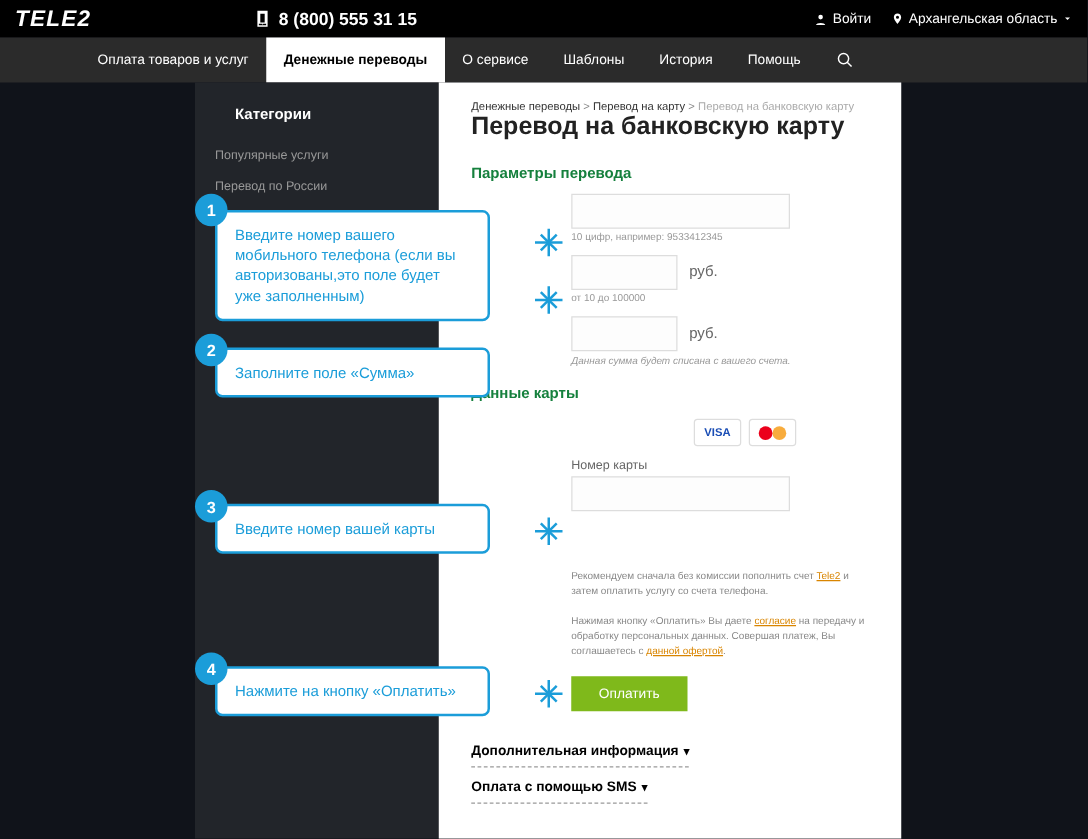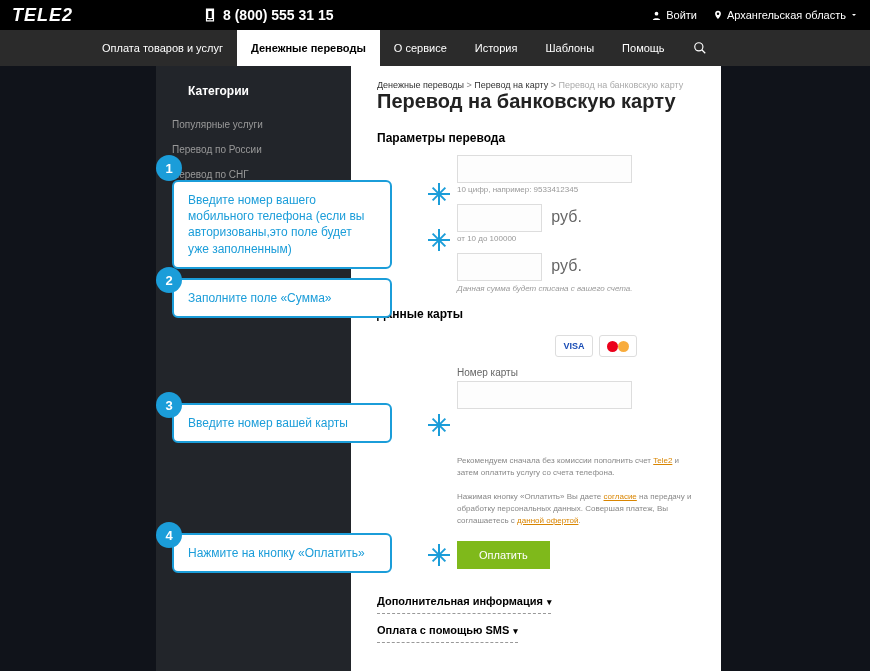--- a/index.html
+++ b/index.html
@@ -2,38 +2,38 @@
 <html><head>
 <meta charset="utf-8">
 <style>
 *{box-sizing:border-box;margin:0;padding:0}
 body{font-family:Arial,sans-serif;background:#10131a;width:870px;height:671px;overflow:hidden;position:relative;font-size:12px}
 .topbar{background:#000;height:30px;display:flex;align-items:center;padding:0 12px;color:#fff}
 .logo{font-weight:bold;font-size:18px;color:#fff;letter-spacing:1px;font-style:italic}
 .phone{margin-left:130px;font-size:14px;font-weight:bold;display:flex;align-items:center;gap:6px}
 .topright{margin-left:auto;display:flex;gap:16px;font-size:11px;align-items:flex-end}
 .topright span{display:flex;align-items:center;gap:4px;cursor:pointer}
-.navbar{background:#2b2b2b;height:36px;display:flex;align-items:stretch;padding-left:88px}
+.navbar{background:#2b2b2b;height:36px;display:flex;align-items:stretch;padding-left:64px}
 .navbar .tab{color:#fff;font-size:11px;padding:0 14px;display:flex;align-items:center;cursor:pointer;white-space:nowrap}
 .navbar .tab.active{background:#fff;color:#000;font-weight:bold}
 .navbar .search{display:flex;align-items:center;padding:0 14px;color:#fff;cursor:pointer}
 .page{display:flex;height:605px}
 .sidebar{width:195px;background:#22252a;color:#ccc;padding-top:14px;margin-left:156px}
 .sidebar h3{color:#fff;font-size:12px;padding:4px 32px 14px;font-weight:bold}
 .sidebar .item{padding:7px 16px;font-size:10px;color:#999;cursor:pointer}
 .main{flex:1;background:#fff;padding:14px 26px;max-width:370px;position:relative;overflow:hidden}
 .breadcrumb{font-size:9px;color:#888;margin-bottom:0}
 .breadcrumb span{color:#333}
 .h1{font-size:20px;font-weight:bold;color:#222;margin-bottom:18px}
-.h2{font-size:12px;font-weight:bold;color:#000000;margin:14px 0 10px}
+.h2{font-size:12px;font-weight:bold;color:#15803d;margin:14px 0 10px}
 .field{margin-bottom:10px}
 .field label{display:block;font-size:10px;color:#666;margin-bottom:3px}
 .field input{border:1px solid #ddd;background:#fdfdfd;padding:7px 8px;width:175px;font-size:11px}
 .field input.small{width:85px}
-.field .unit{font-size:16px;color:#666;margin-left:6px}
+.field .unit{font-size:12px;color:#666;margin-left:6px}
 .hint{font-size:8px;color:#999;margin-top:2px}
 .note{font-size:8px;color:#999;font-style:italic;margin-top:3px}
 .cardicons{display:flex;gap:6px;justify-content:flex-end;margin:14px 0 10px}
 .cardicon{width:38px;height:22px;border:1px solid #ddd;border-radius:3px;display:flex;align-items:center;justify-content:center;font-size:9px;font-weight:bold}
 .visa{color:#1a4db5}
 .mc{position:relative}
 .mc::before,.mc::after{content:"";width:11px;height:11px;border-radius:50%;position:absolute}
 .mc::before{background:#eb001b;left:7px}
 .mc::after{background:#f79e1b;right:7px;opacity:.85}
 .recommend{font-size:8px;color:#888;line-height:1.5;margin-top:46px}
@@ -82,22 +82,22 @@
           <path d="M6 9l6 6 6-6z"></path>
         </svg>
     </span>
   </div>
 </div>
 
 <div class="navbar">
   <div class="tab">Оплата товаров и услуг</div>
   <div class="tab active">Денежные переводы</div>
   <div class="tab">О сервисе</div>
+  <div class="tab">Шаблоны</div>
   <div class="tab">История</div>
-  <div class="tab">Шаблоны</div>
   <div class="tab">Помощь</div>
   <div class="search">
     <svg width="14" height="14" viewBox="0 0 24 24" fill="none" stroke="#fff" stroke-width="2">
         <circle cx="10" cy="10" r="7"></circle>
         <line x1="21" y1="21" x2="15" y2="15"></line>
       </svg>
   </div>
 </div>
 
 <div class="page">
@@ -155,21 +155,21 @@
     <button class="paybtn" style="margin-left:80px">Оплатить</button>
 
     <div class="footlinks">
       <div><span>Дополнительная информация</span><span class="chev">▾</span></div><br>
       <div><span>Оплата с помощью SMS</span><span class="chev">▾</span></div>
     </div>
   </div>
 </div>
 
 <div class="badge" style="left:156px;top:155px">1</div>
-<div class="callout" style="left:172px;top:180px;width:224px">Введите номер вашего мобильного телефона (если вы авторизованы,это поле будет уже заполненным)</div>
+<div class="callout" style="left:172px;top:168px;width:224px">Введите номер вашего мобильного телефона (если вы авторизованы,это поле будет уже заполненным)</div>
 <div class="starburst" style="left:428px;top:183px">
     <span class="d1"></span>
     <span class="d2"></span>
   </div>
 
 <div class="badge" style="left:156px;top:267px">2</div>
 <div class="callout" style="left:172px;top:278px;width:224px">Заполните поле «Сумма»</div>
 <div class="starburst" style="left:428px;top:229px">
     <span class="d1"></span>
     <span class="d2"></span>

